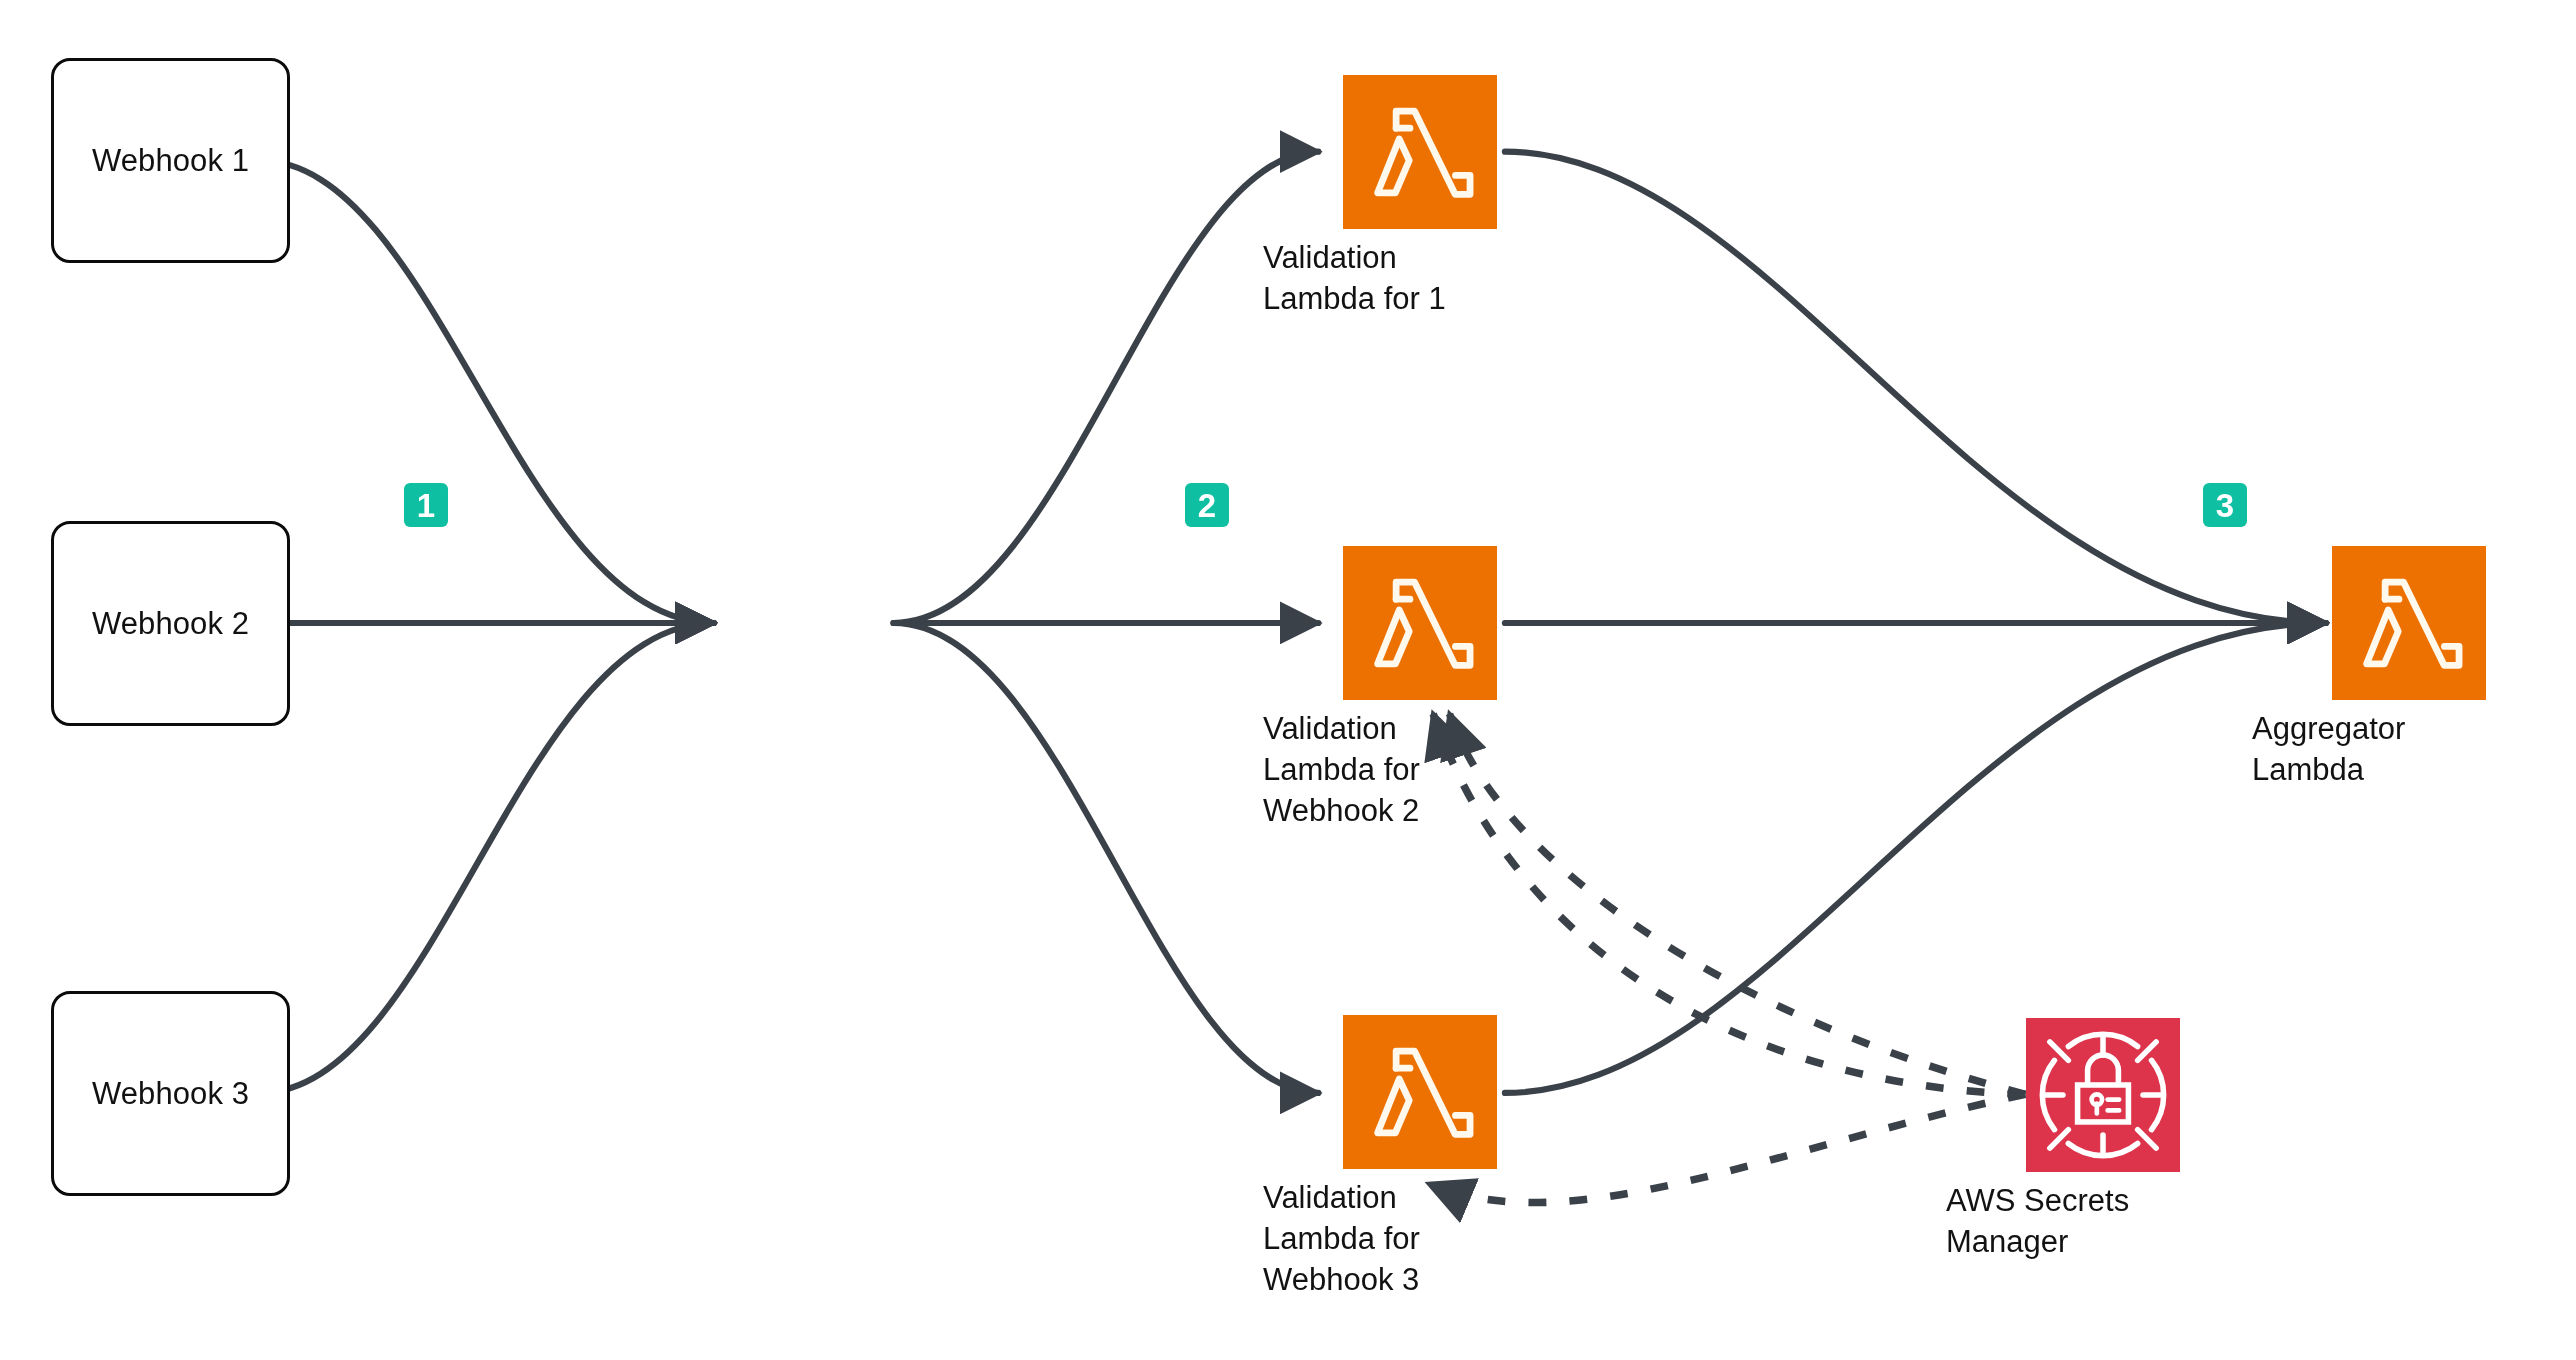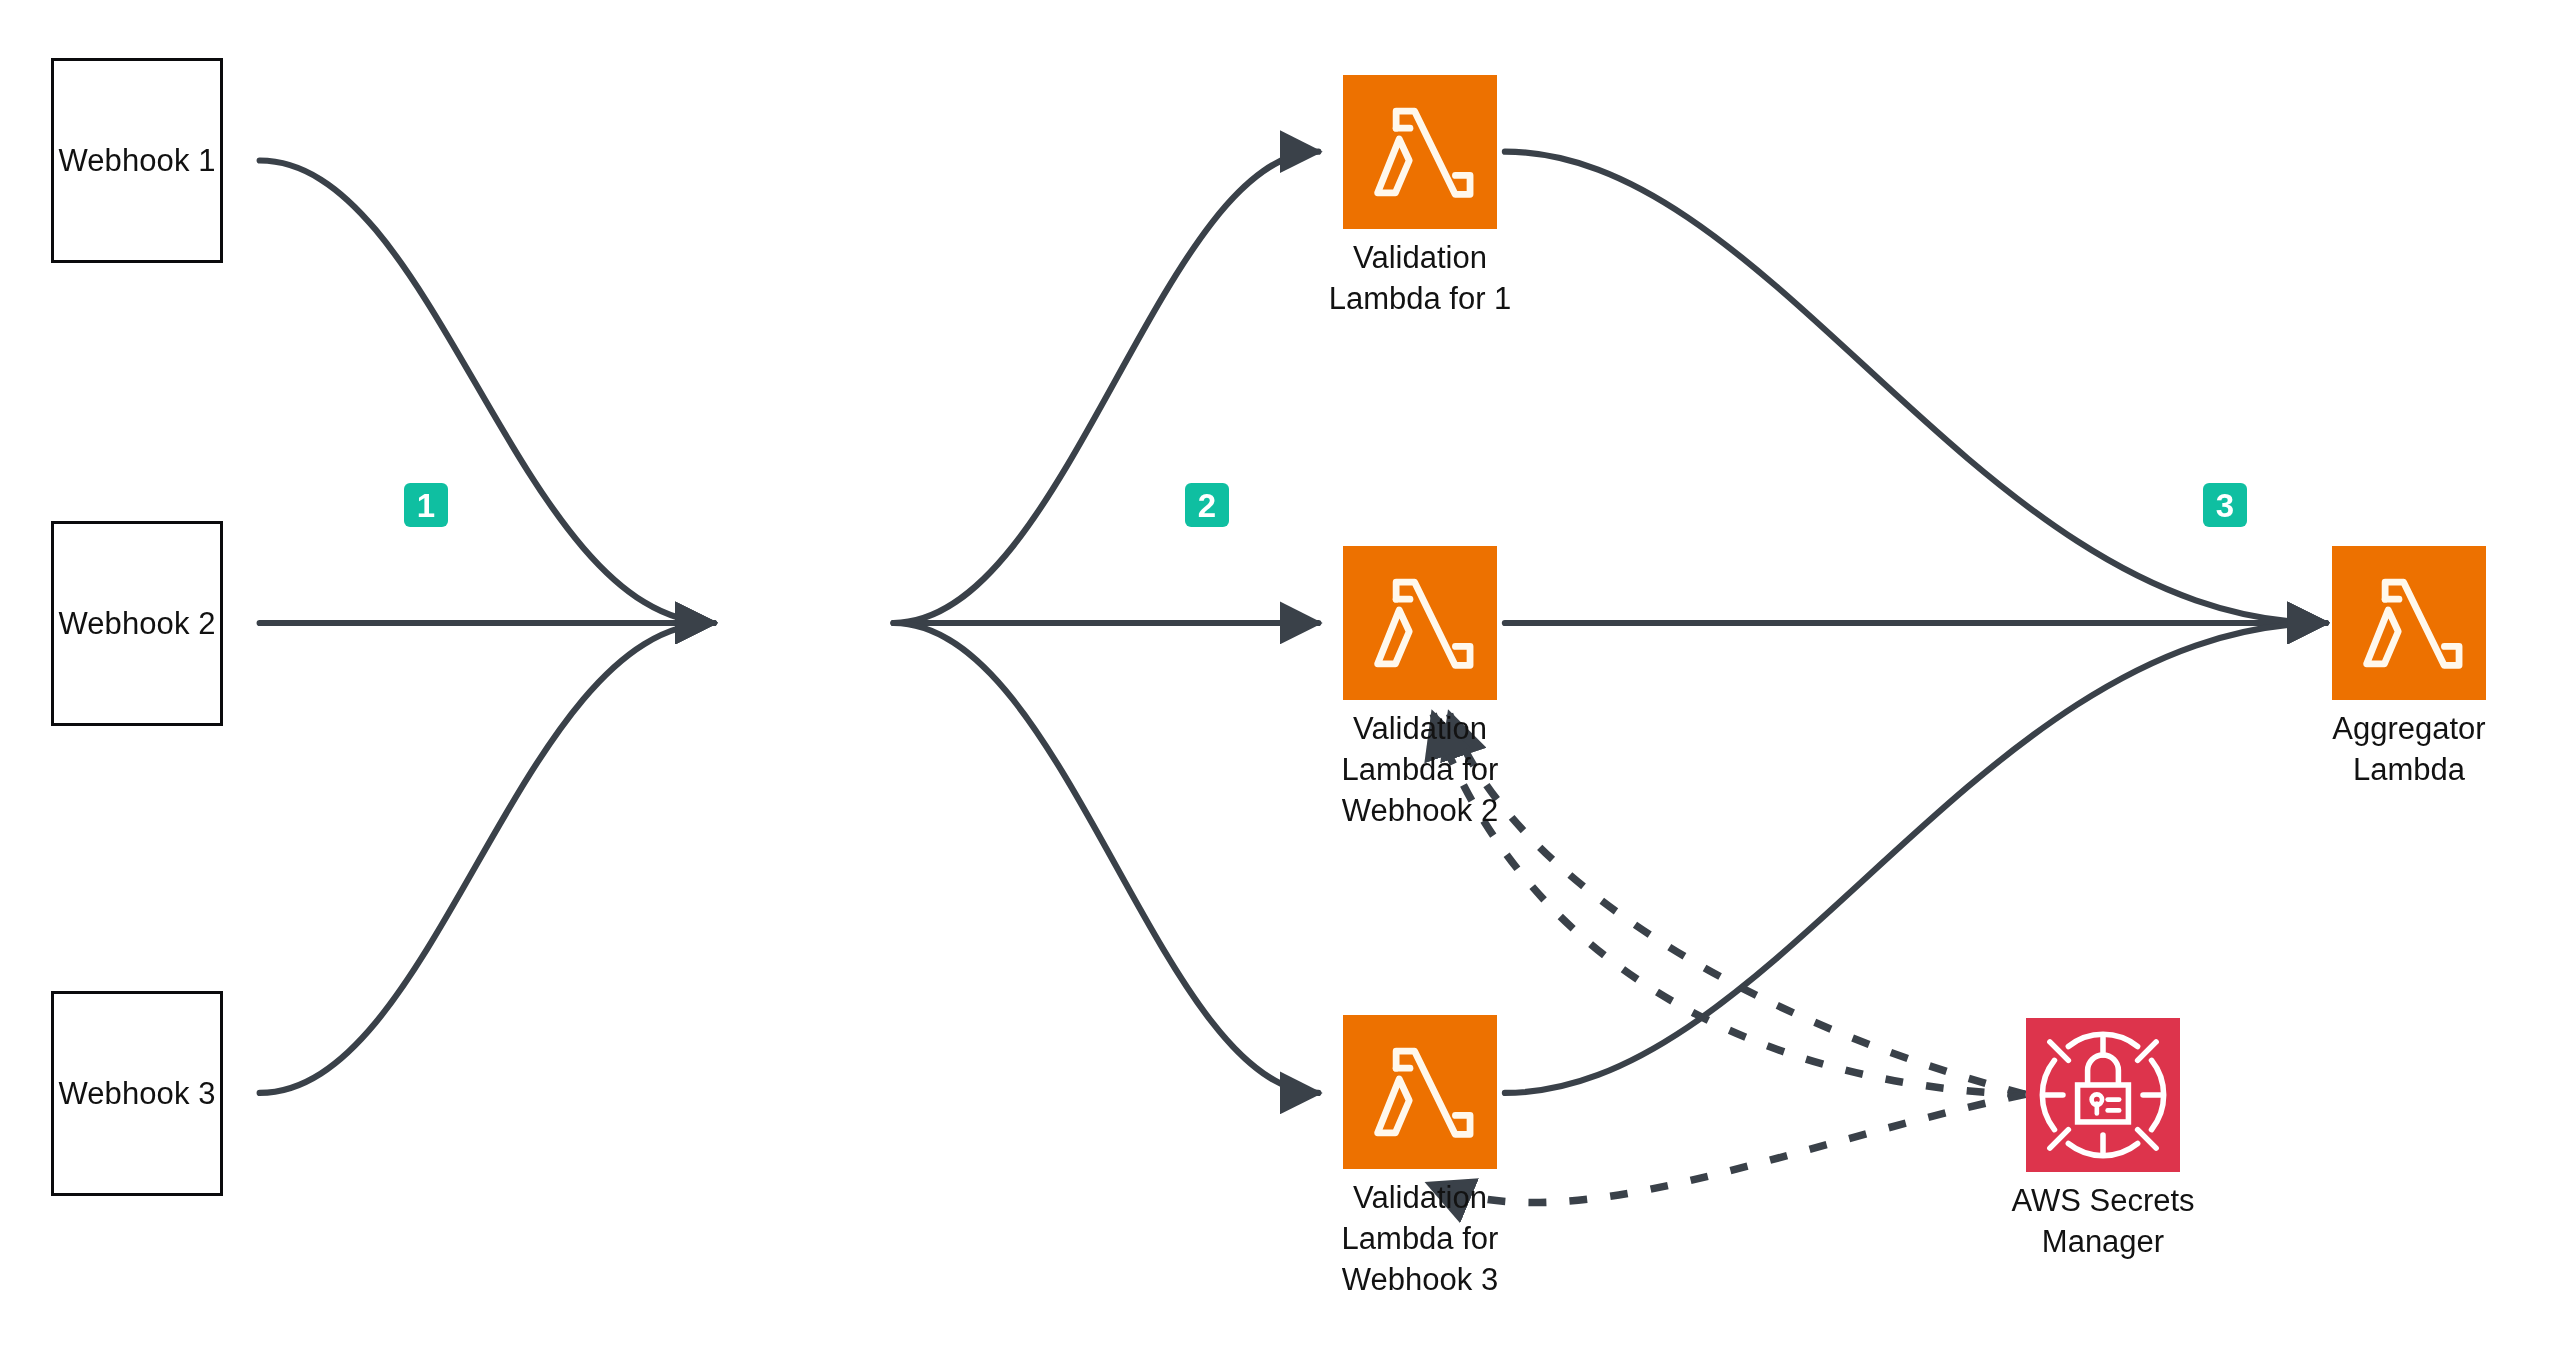--- a/index.html
+++ b/index.html
@@ -20,24 +20,24 @@
   #edges {
     position: absolute;
     left: 0;
     top: 0;
     width: 2576px;
     height: 1360px;
   }
   
   .webhook-box {
     position: absolute;
-    width: 172px;
+    width: 239px;
     height: 205px;
     border: 3.4px solid #0b0b0d;
-    border-radius: 0;
+    border-radius: 19px;
     background: #ffffff;
     box-sizing: border-box;
     display: flex;
     align-items: center;
     justify-content: center;
   }
   .webhook-box .wb-label {
     font-size: 31px;
     color: #111111;
     letter-spacing: 0.1px;
@@ -54,21 +54,20 @@
     width: 154px;
     height: 154px;
     display: block;
   }
   .svc .svc-label {
     position: absolute;
     left: 50%;
     transform: translateX(-50%);
     top: 163px;
     width: 314px;
-    text-align: center;
     font-size: 31px;
     line-height: 1.32;
     color: #121212;
     white-space: pre-line;
   }
   
   .badge {
     position: absolute;
     width: 44px;
     height: 44px;

